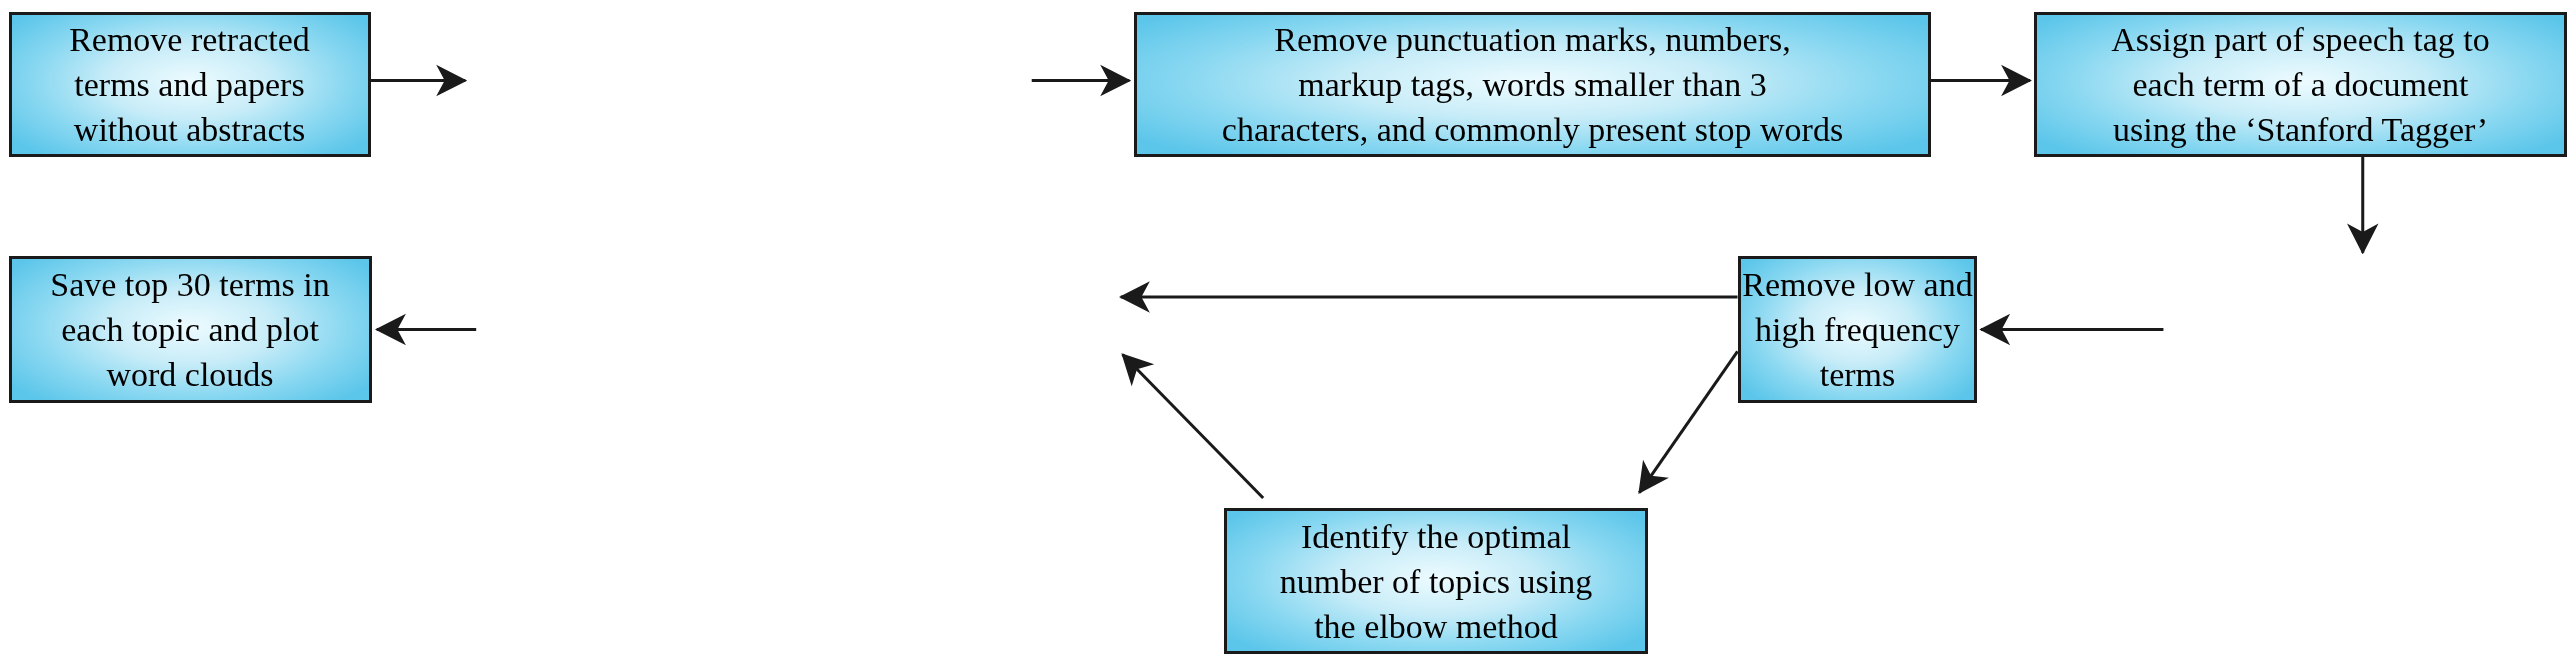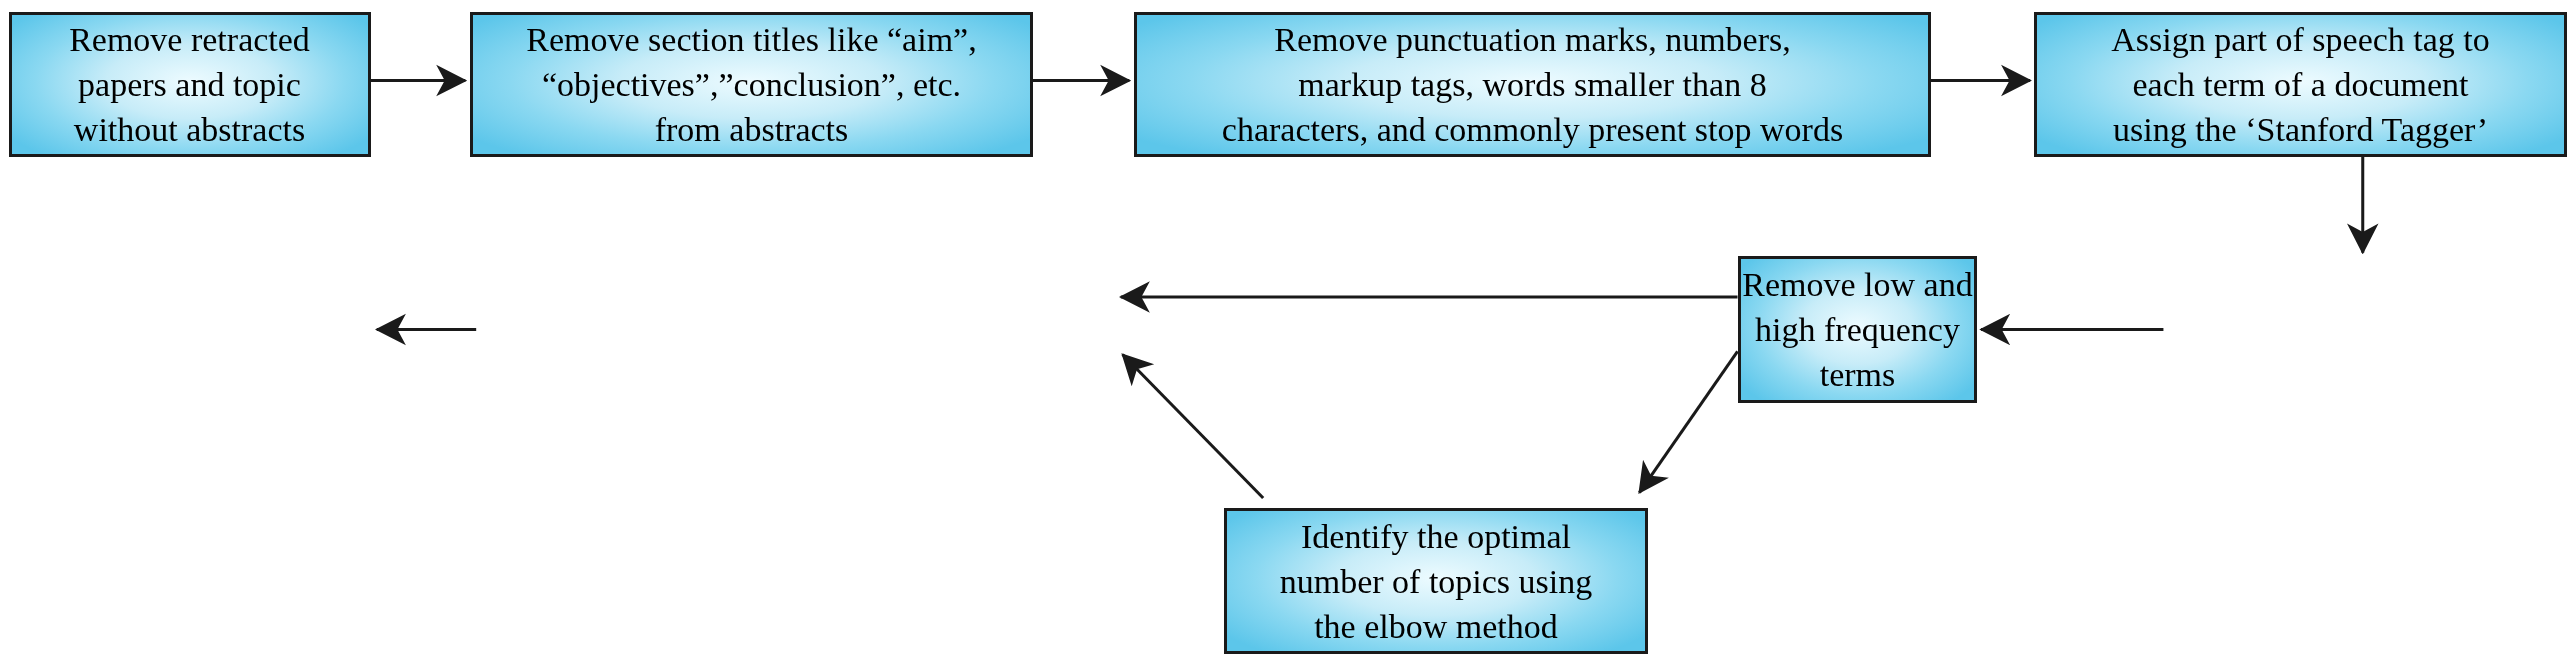--- a/index.html
+++ b/index.html
@@ -60,32 +60,32 @@
     <line x1="3186" y1="133" x2="3351" y2="133" stroke="#1a1a1a" stroke-width="5" marker-end="url(#ah)"></line>
     <line x1="3900" y1="257" x2="3900" y2="417" stroke="#1a1a1a" stroke-width="5" marker-end="url(#ah)"></line>
     <line x1="3571" y1="544" x2="3270" y2="544" stroke="#1a1a1a" stroke-width="5" marker-end="url(#ah)"></line>
     <line x1="2868" y1="490" x2="1850" y2="490" stroke="#1a1a1a" stroke-width="5" marker-end="url(#ah)"></line>
     <line x1="2868" y1="580" x2="2706" y2="813" stroke="#1a1a1a" stroke-width="5" marker-end="url(#ah)"></line>
     <line x1="2085" y1="822" x2="1853" y2="585" stroke="#1a1a1a" stroke-width="5" marker-end="url(#ah)"></line>
     <line x1="786" y1="544" x2="622" y2="544" stroke="#1a1a1a" stroke-width="5" marker-end="url(#ah)"></line>
   </svg>
 
   <div class="node n1">Remove retracted
-papers and topic
+terms and papers
 without abstracts</div>
-  <div class="node n2">Remove section titles like “aim”,
-“objectives”,”conclusion”, etc.
-from abstracts</div>
   <div class="node n3">Remove punctuation marks, numbers,
-markup tags, words smaller than 8
+markup tags, words smaller than 3
 characters, and commonly present stop words</div>
   <div class="node n4">Assign part of speech tag to
 each term of a document
 using the ‘Stanford Tagger’</div>
   <div class="node n6">Remove low and
 high frequency
 terms</div>
+  <div class="node n8">Save top 30 terms in
+each topic and plot
+word clouds</div>
   <div class="node n9">Identify the optimal
 number of topics using
 the elbow method</div>
 
 </div>
 
 
 </body></html>

